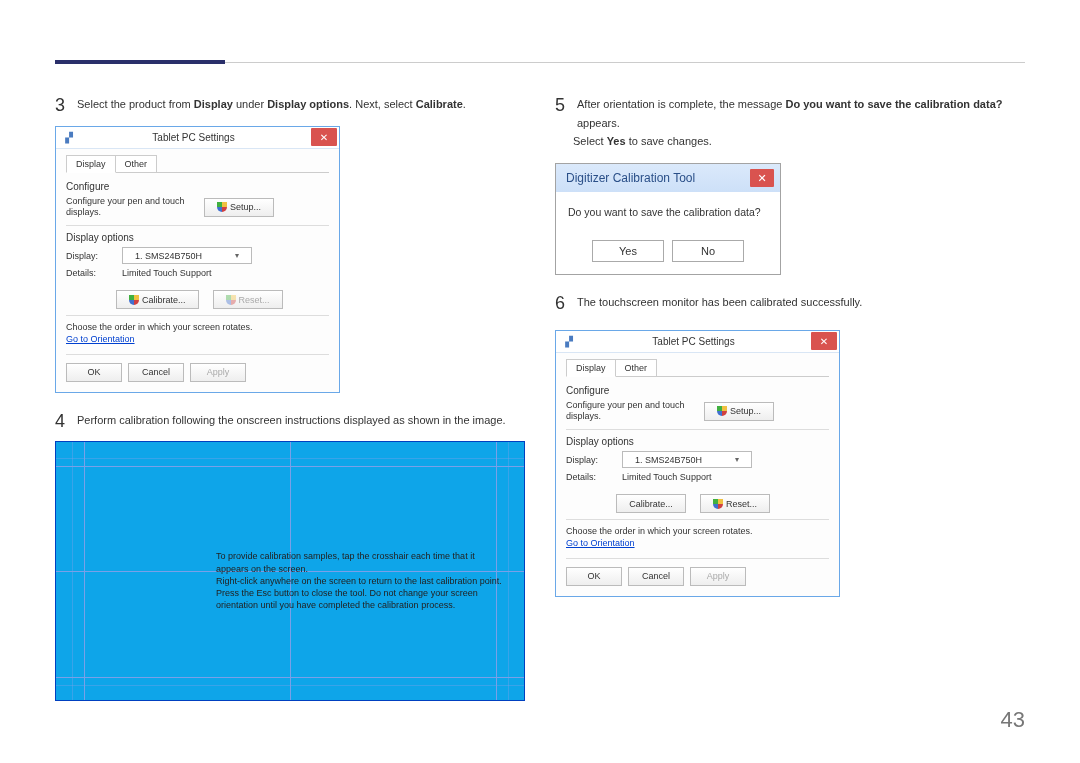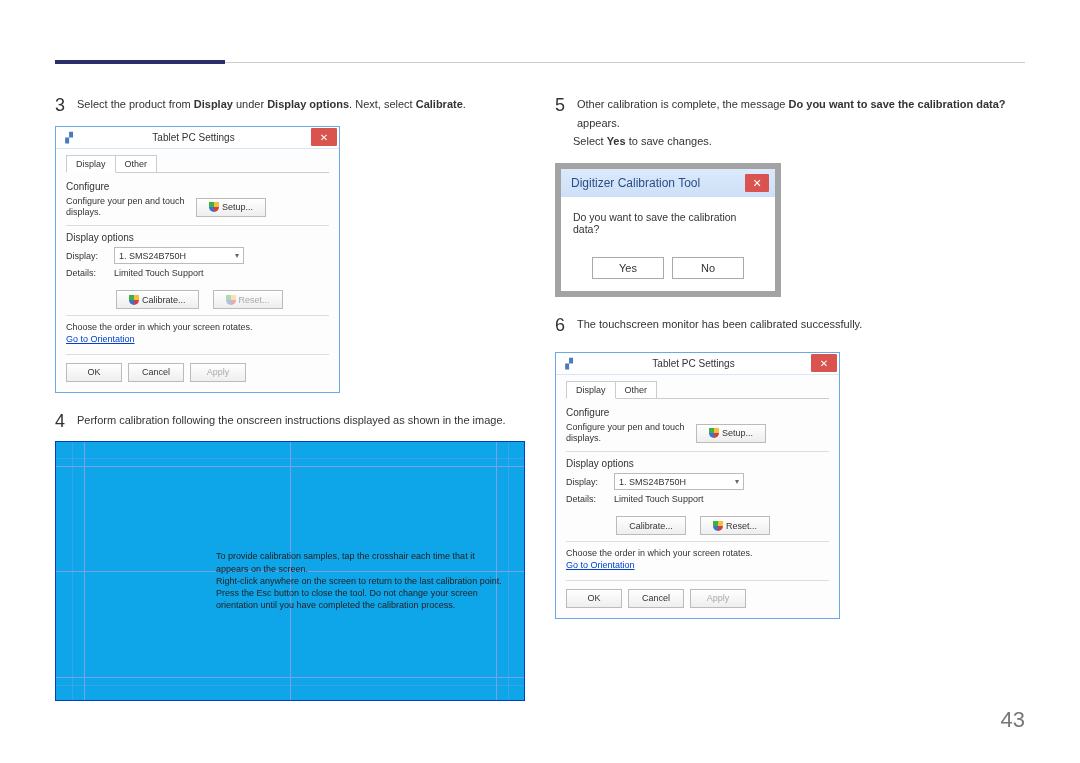--- a/index.html
+++ b/index.html
@@ -150,37 +150,37 @@
     margin: 6px 0 3px;
   }
   .win-tablet .config-text {
     font-size: 9px;
     color: #333;
     line-height: 1.3;
   }
   .win-tablet .row {
     display: flex;
     align-items: center;
-    gap: 0;
+    gap: 8px;
     margin: 4px 0;
   }
   .win-tablet .field-label {
     width: 48px;
     font-size: 9px;
   }
   .win-tablet .field-value {
     font-size: 9px;
     color: #333;
   }
   .win-tablet .dropdown {
     border: 1px solid #bbb;
     height: 17px;
     width: 130px;
     font-size: 9px;
-    padding: 1px 4px;
+    padding: 1px 12px;
     display: flex;
     align-items: center;
     justify-content: space-between;
     background: #fff;
   }
   .win-tablet .dropdown .chev { font-size: 8px; color: #666; }
   .win-tablet .btn {
     border: 1px solid #bbb;
     background: linear-gradient(#fff,#eee);
     height: 19px;
@@ -243,21 +243,21 @@
     width: 290px;
     font-size: 9px;
     line-height: 1.35;
     color: #222;
     font-family: Arial, sans-serif;
   }
 
   
   .dlg {
     width: 226px;
-    border: 6px solid #a3a3a3;
+    border: 1px solid #a3a3a3;
     margin-left: 0;
     margin-top: 12px;
     margin-bottom: 18px;
     background: #fff;
   }
   .dlg .titlebar {
     background: linear-gradient(#dbe9fb,#cde0f8);
     height: 28px;
     display: flex;
     align-items: center;
@@ -402,21 +402,21 @@
     </div>
   </div>
 
 </div>
 
 <div class="col-right">
 
   <div class="step">
     <div class="step-num">5</div>
     <div class="step-text">
-      <span>Other calibration is complete, the message </span><b>Do you want to save the calibration data?</b><span> appears.</span><br>
+      <span>After orientation is complete, the message </span><b>Do you want to save the calibration data?</b><span> appears.</span><br>
       <span>Select </span><b>Yes</b><span> to save changes.</span>
     </div>
 
     <div class="dlg">
       <div class="titlebar">
         <span class="title">Digitizer Calibration Tool</span>
         <span class="close">✕</span>
       </div>
       <div class="body">Do you want to save the calibration data?</div>
       <div class="buttons">

